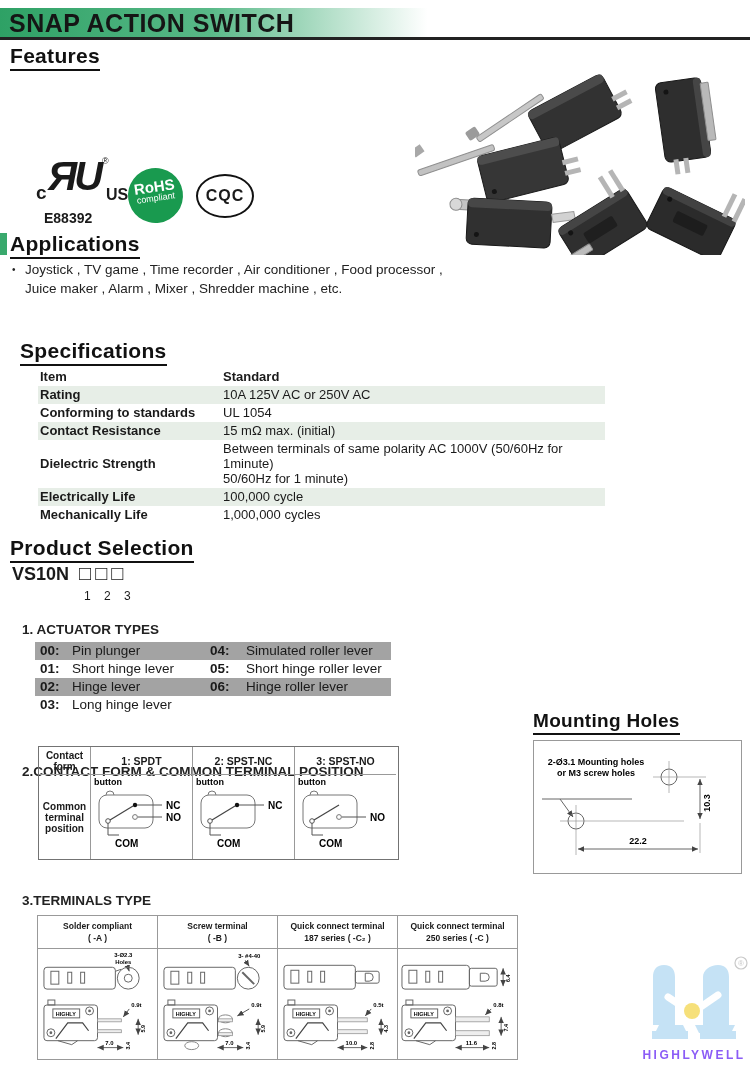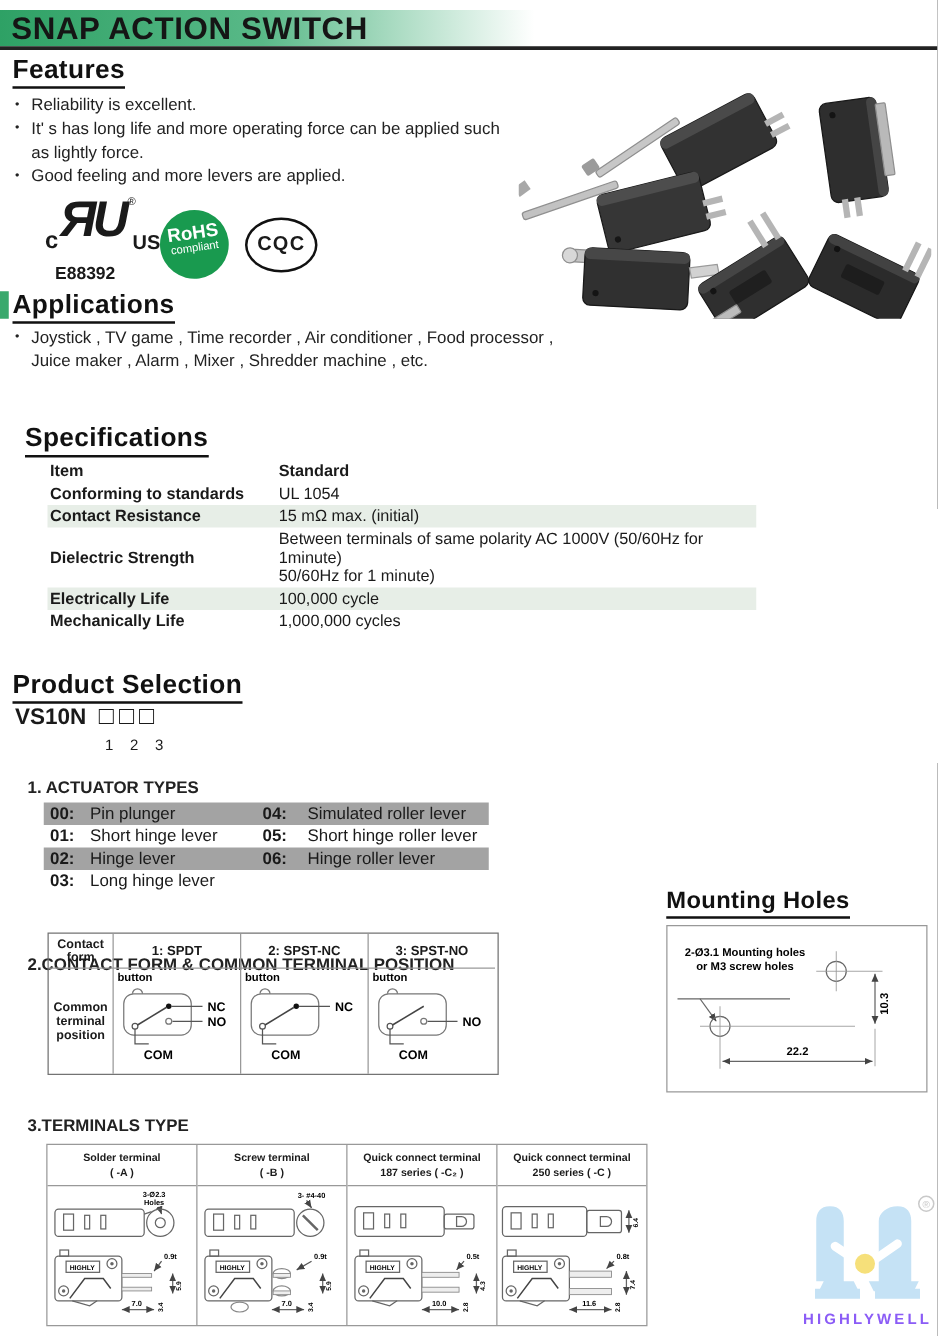--- a/index.html
+++ b/index.html
@@ -86,25 +86,20 @@
       <path d="M0,1 L9,5 L0,9 z" fill="#444"></path>
     </marker>
   </defs>
     </svg>
 
   <div class="header-bar">
     <div class="header-title">SNAP ACTION SWITCH</div>
   </div>
 
   <div class="h-big" style="left:10px;top:44px;">Features</div>
-  <div class="bullets" style="left:12px;top:74px;width:402px;">
-    <div class="li">Reliability is excellent.</div>
-    <div class="li">It' s has long life and more operating force can be applied such as lightly force.</div>
-    <div class="li">Good feeling and more levers are applied.</div>
-  </div>
 
   <div class="ul-logo">
     <span class="ul-c">c</span>
     <span class="ul-mark">ЯU</span>
     <span class="ul-reg">®</span>
     <span class="ul-us">US</span>
     <span class="ul-code">E88392</span>
   </div>
   <div class="rohs">
     <div class="l1">RoHS</div>
@@ -178,20 +173,26 @@
     <span class="app-line app-first">Joystick , TV game , Time recorder , Air conditioner , Food processor ,</span>
     <span class="app-line app-second">Juice maker , Alarm , Mixer , Shredder machine , etc.</span>
   </div>
 
   <div class="h-big" style="left:20px;top:318px;margin-top:21px;">Specifications</div>
   <div class="spec-table">
     <div class="spec-row hdr">
       <div class="spec-item">Item</div>
       <div class="spec-val">
           <span>Standard</span>
+        </div>
+    </div>
+    <div class="spec-row stripe">
+      <div class="spec-item">Rating</div>
+      <div class="spec-val">
+          <span>10A 125V AC or 250V AC</span>
         </div>
     </div>
     <div class="spec-row">
       <div class="spec-item">Conforming to standards</div>
       <div class="spec-val">
           <span>UL 1054</span>
         </div>
     </div>
     <div class="spec-row stripe">
       <div class="spec-item">Contact Resistance</div>
@@ -327,21 +328,21 @@
       <line x1="166" y1="82" x2="166" y2="112" stroke="#999" stroke-width=".7"></line>
       <text x="104" y="103" font-size="9" font-weight="bold" text-anchor="middle">22.2</text>
     </svg>
   </div>
 
   <div class="h-sub" style="left:22px;top:893px;">3.TERMINALS TYPE</div>
   <div class="tt">
 
     <div class="tcol">
       <div class="thead">
-        <span>Solder terminal</span>
+        <span>Solder compliant</span>
         <span>( -A )</span>
       </div>
       <svg width="119" height="106" viewBox="0 0 120 106">
         <text x="86" y="8" font-size="6" font-weight="bold" text-anchor="middle">3-Ø2.3</text>
         <text x="86" y="15" font-size="6" font-weight="bold" text-anchor="middle">Holes</text>
         <line x1="90" y1="16" x2="92" y2="22" stroke="#555" marker-end="url(#arr)"></line>
         <rect x="6" y="18" width="72" height="22" rx="3" fill="none" stroke="#666"></rect>
         <rect x="13" y="22" width="8" height="13" fill="none" stroke="#666"></rect>
         <rect x="30" y="23" width="4" height="11" fill="none" stroke="#666"></rect>
         <rect x="43" y="23" width="4" height="11" fill="none" stroke="#666"></rect>

